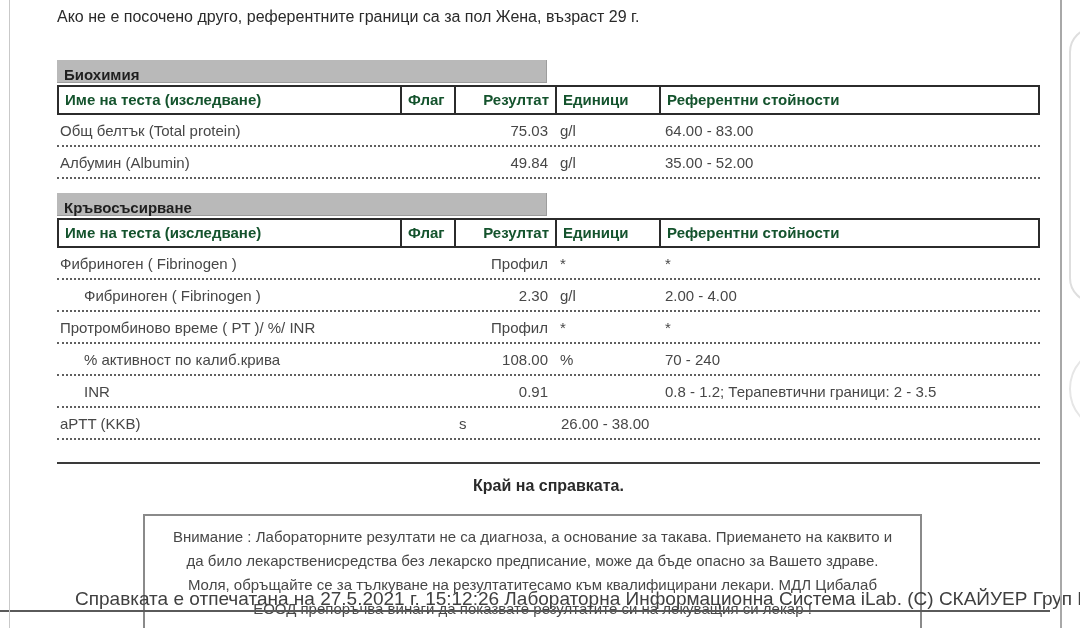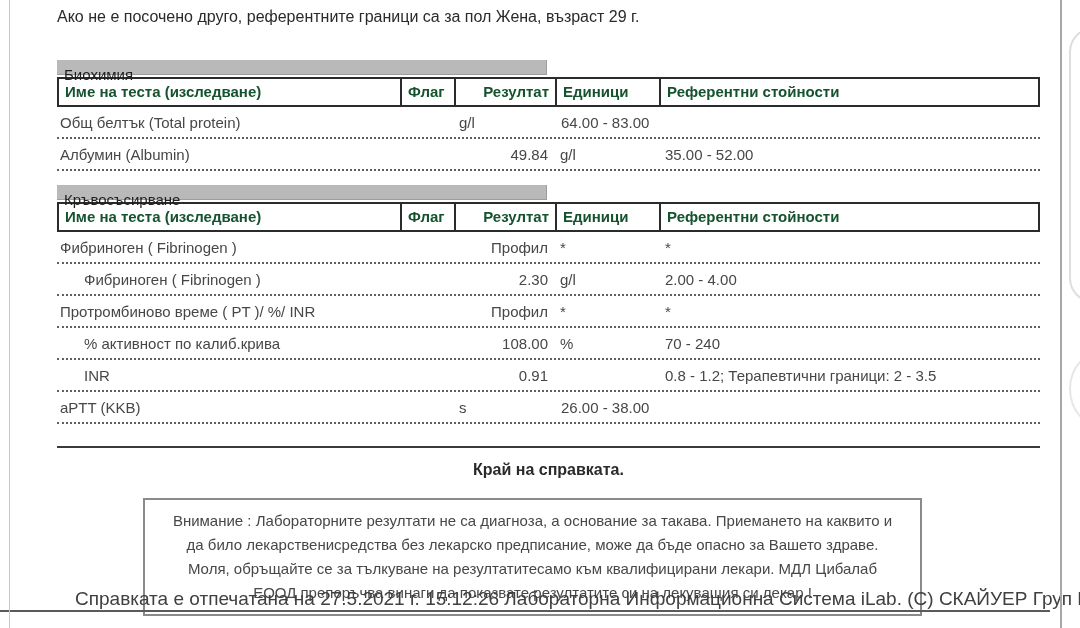--- a/index.html
+++ b/index.html
@@ -16,23 +16,23 @@
   .scroll-pill{position:absolute;left:1069px;top:27px;width:46px;height:272px;
     border:2px solid #dedede;border-radius:36px;background:#fff;}
   .scroll-circle{position:absolute;left:1069px;top:346px;width:82px;height:82px;
     border:2px solid #e6e6e6;border-radius:50%;background:#fff;}
 
   .content{position:absolute;left:57px;top:0;width:983px;}
 
   .report-note{margin-top:8px;font-size:16px;font-weight:normal;color:#2a2a2a;}
 
   .section-bar{
-    margin-top:14px;width:490px;height:15px;line-height:29px;
+    margin-top:14px;width:490px;height:23px;line-height:29px;
     background:#b9b9b9;border-bottom:1px solid #9d9d9d;border-right:1px solid #9d9d9d;
-    padding-left:7px;font-size:15px;font-weight:normal;color:#1f1f1f;box-sizing:border-box;
+    padding-left:7px;font-size:15px;font-weight:bold;color:#1f1f1f;box-sizing:border-box;
   }
   .section-bar.first{margin-top:34px;}
 
   .thead{
     margin-top:2px;display:grid;grid-template-columns:343px 54px 101px 104px 1fr;
     border:2px solid #2b2b2b;box-sizing:border-box;
   }
   .thead .hcell{
     font-size:15px;font-weight:bold;color:#14532d;
     padding:4px 6px 5px 6px;border-right:2px solid #2b2b2b;
@@ -82,20 +82,21 @@
       <div class="hcell">Име на теста (изследване)</div>
       <div class="hcell">Флаг</div>
       <div class="hcell result">Резултат</div>
       <div class="hcell">Единици</div>
       <div class="hcell">Референтни стойности</div>
     </div>
     <div>
         <div class="trow">
           <div class="cell name">Общ белтък (Total protein)</div>
           <div class="cell flag"></div>
+          <div class="cell result">75.03</div>
           <div class="cell units">g/l</div>
           <div class="cell ref">64.00 - 83.00</div>
         </div>
         <div class="trow">
           <div class="cell name">Албумин (Albumin)</div>
           <div class="cell flag"></div>
           <div class="cell result">49.84</div>
           <div class="cell units">g/l</div>
           <div class="cell ref">35.00 - 52.00</div>
         </div>

